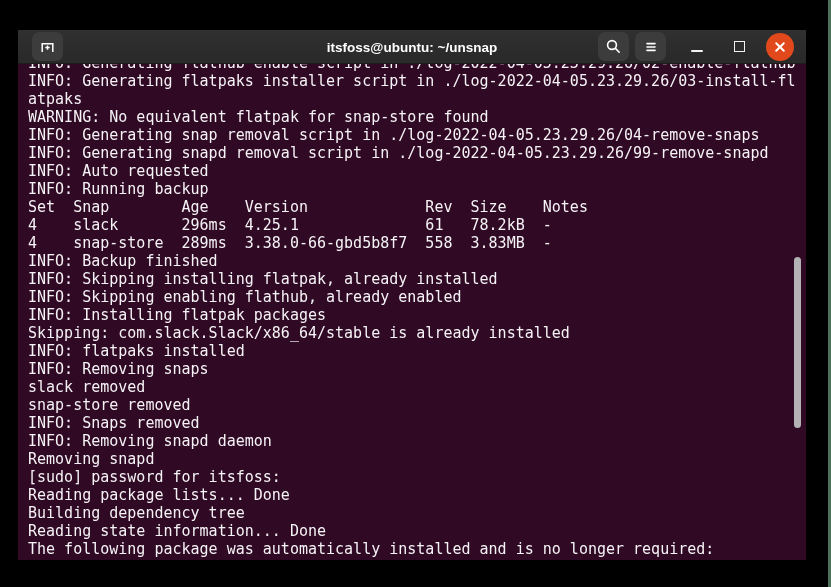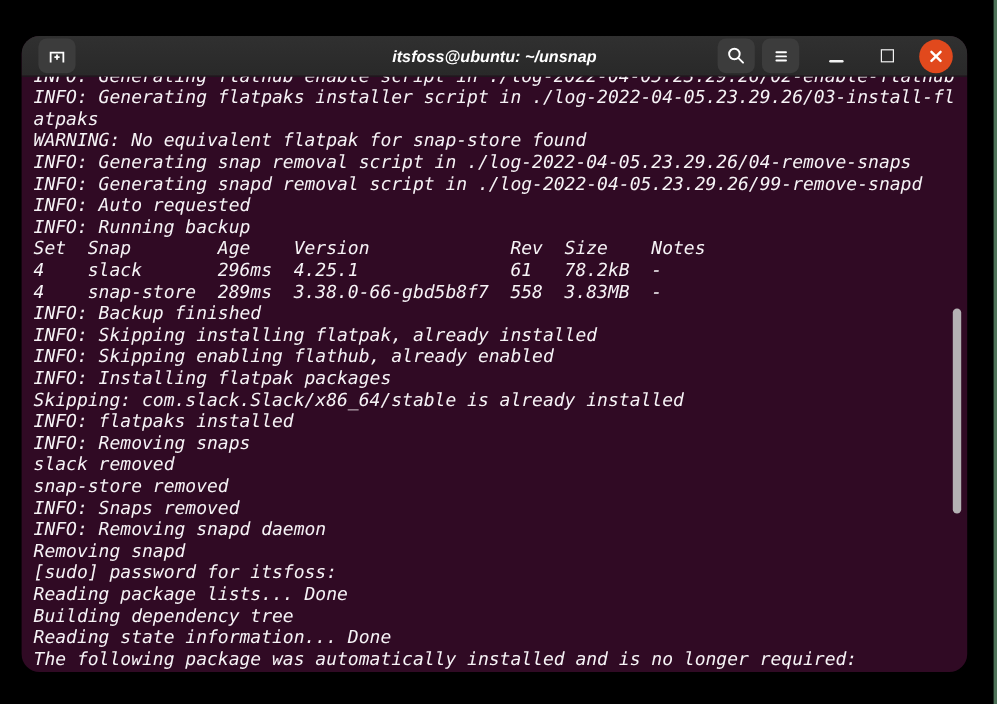--- a/index.html
+++ b/index.html
@@ -2,22 +2,22 @@
 <html style="--terminal-bg: #300a24; --titlebar-bg: #2d2d2d; --titlebar-button-bg: #3c3c3c; --close-button: #e1491d; --text: #f6f3f6; --scrollbar-thumb: #b4b2b4; --page-edge-green: #4d7158;"><head>
 <meta charset="utf-8">
 <style>
   html,body{margin:0;padding:0;background:#000;}
   body{width:831px;height:587px;position:relative;overflow:hidden;
        font-family:"Liberation Sans",sans-serif;}
   .stage{position:absolute;inset:0;background:#000;}
   .edge-strip{position:absolute;top:0;right:0;width:3px;height:587px;
               background:var(--page-edge-green,#4d7158);}
   .window{position:absolute;left:18px;top:30px;width:788px;height:530px;
-          border-radius:15px;overflow:hidden;background:var(--terminal-bg,#300a24);
-          box-shadow:0 4px 16px rgba(0,0,0,.65);font-style:italic;}
+          border-radius:0;overflow:hidden;background:var(--terminal-bg,#300a24);
+          box-shadow:0 4px 16px rgba(0,0,0,.65);}
   .titlebar{position:relative;height:34px;box-sizing:border-box;
             background:linear-gradient(#303030,#292929);
             border-bottom:1px solid #1c1c1c;
             display:flex;align-items:center;}
   .tb-btn{width:31px;height:29px;border-radius:7px;border:none;padding:0;
           background:var(--titlebar-button-bg,#3c3c3c);
           display:flex;align-items:center;justify-content:center;cursor:pointer;}
   .newtab{margin-left:14px;}
   .title{position:absolute;left:50%;top:50%;transform:translate(-50%,-50%);
          color:#ffffff;font-weight:bold;font-size:13.5px;white-space:nowrap;}

